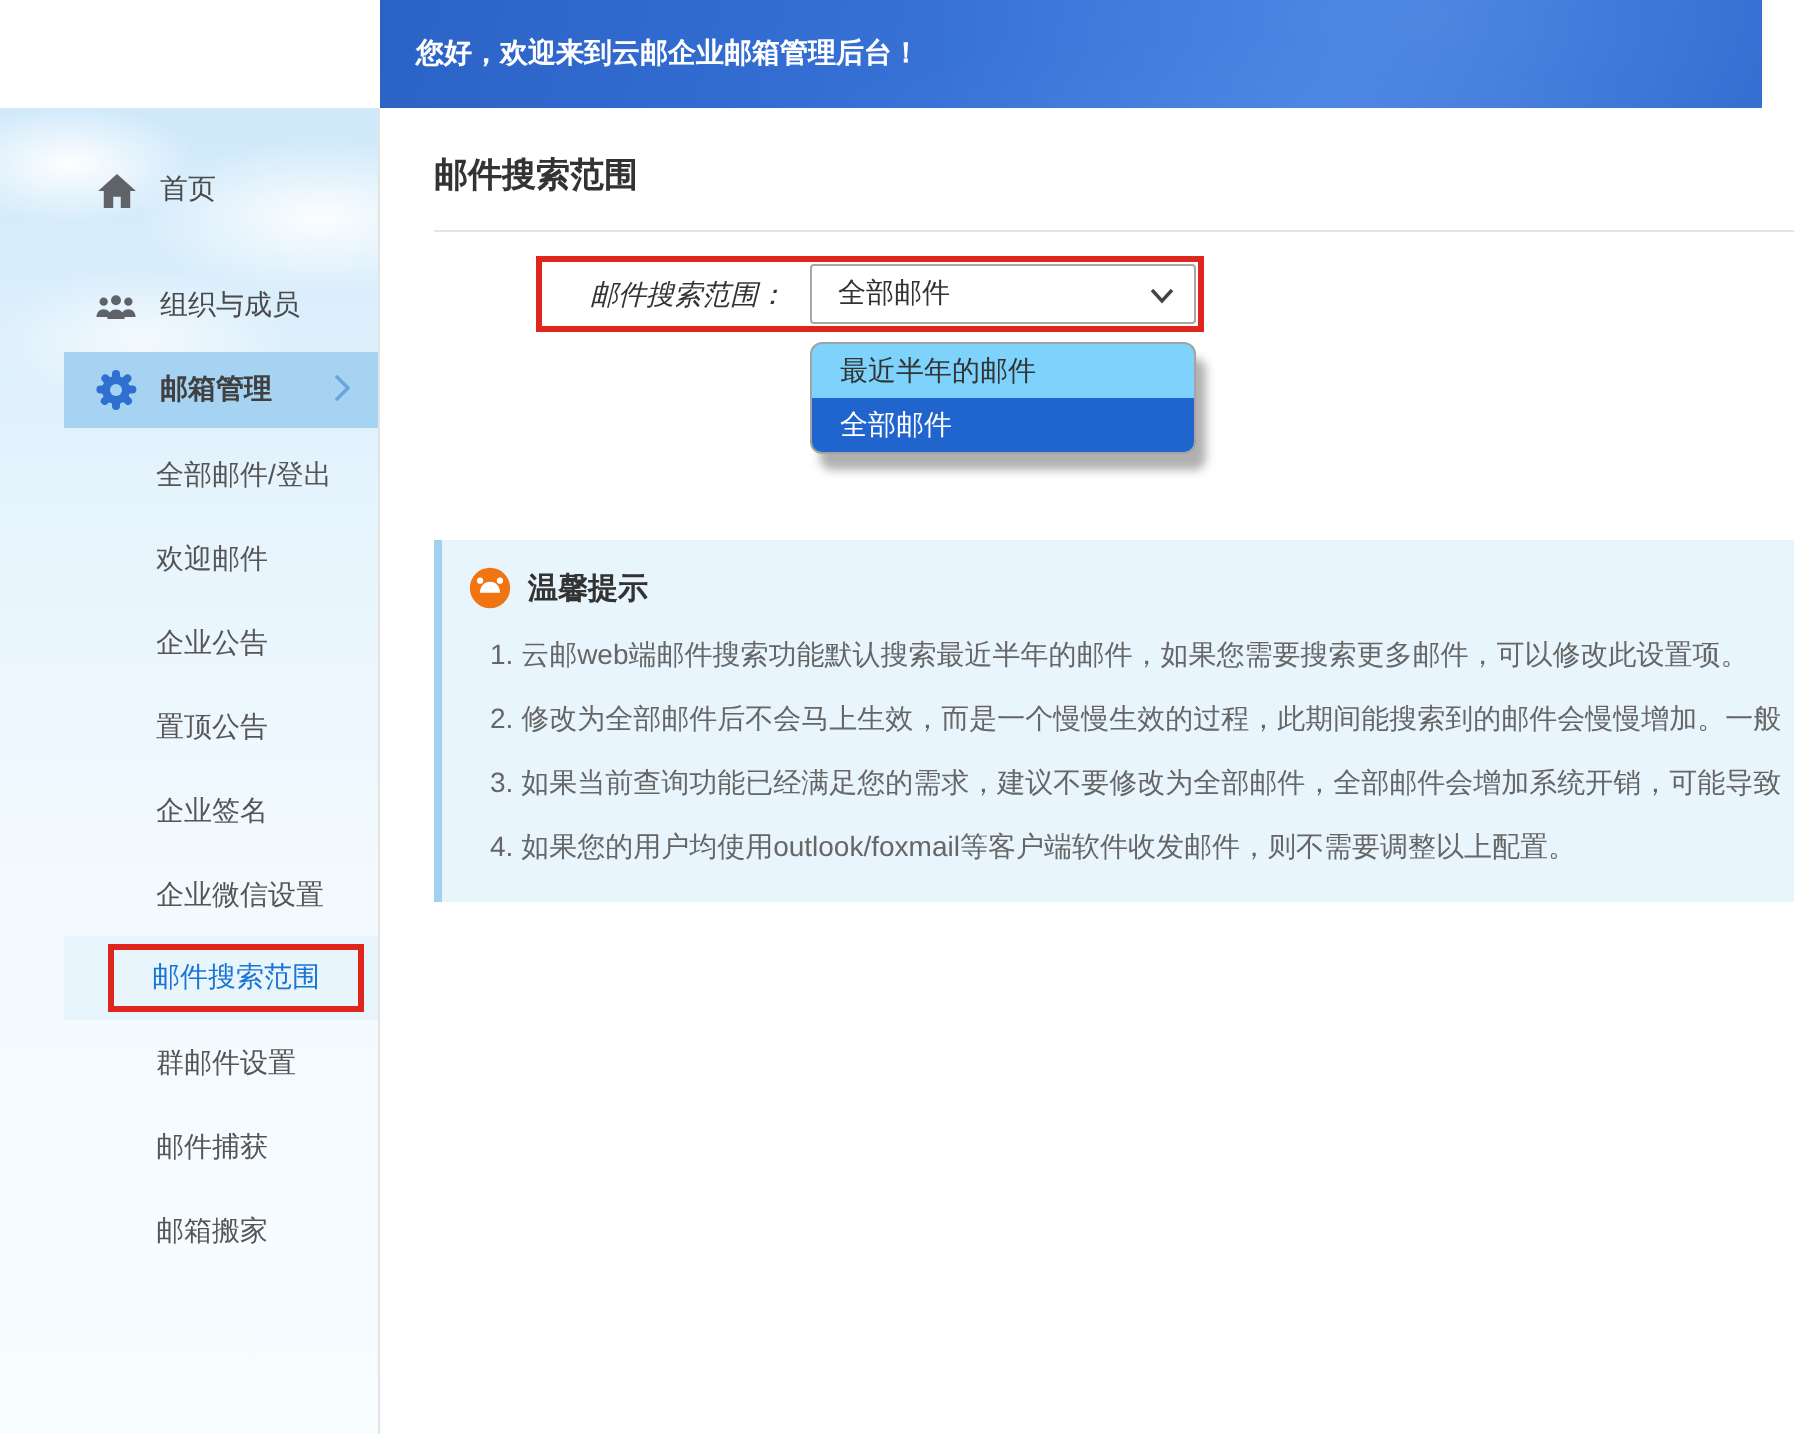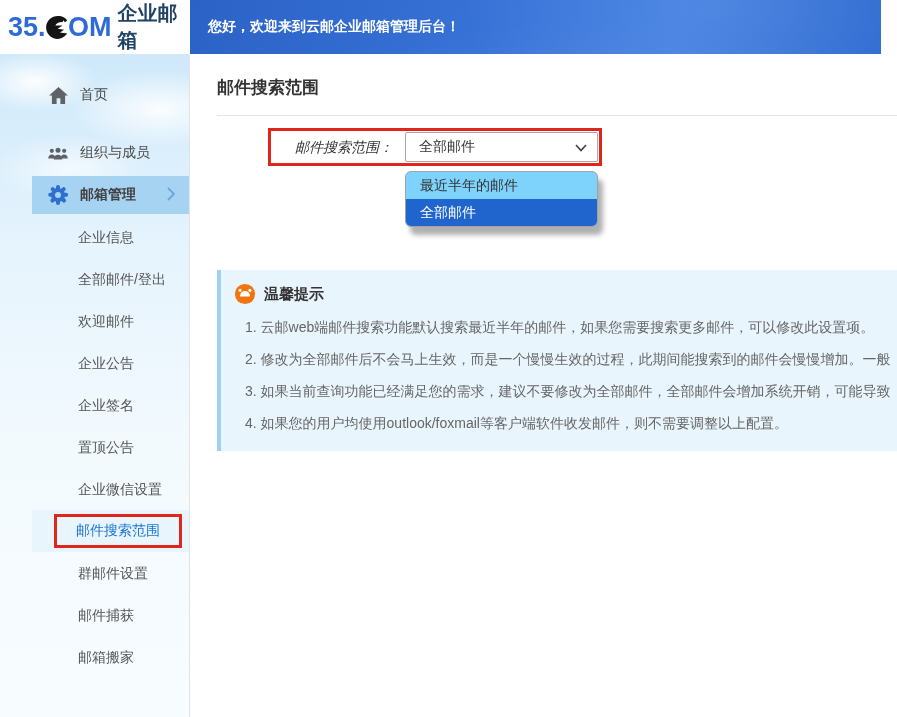--- a/index.html
+++ b/index.html
@@ -82,28 +82,20 @@
   .tips-head { display:flex; align-items:center; margin-left:13px; font-size:15px;
     font-weight:bold; color:#333; }
   .tips-head .alarm { width:22px; height:22px; margin-right:8px; flex:0 0 22px; }
   .tips p { margin:14px 0 0 24px; font-size:14px; color:#666; white-space:nowrap; }
 </style>
 </head>
 <body>
 
 <div class="app">
 
-  <div class="logo-block">
-    <span class="logo-num">35.</span>
-    <svg class="logo-dragon" viewBox="0 0 32 32">
-      <path fill="#141414" d="M29 7 C27 2 18 -1 11 2 C4 5 0 12 2 20 C4 28 13 33 21 30 C25 28.6 27.5 26.5 29 24 L19.5 22.5 L25 19 L16.5 17.5 L23 13.5 L13.5 13.5 C15 10.5 19 8.5 23 9 L24 6.5 L26 9 Z"></path>
-    </svg>
-    <span class="logo-num">OM</span>
-    <span class="logo-prod">企业邮箱</span>
-  </div>
   <div class="topbar">
     <span class="welcome">您好，欢迎来到云邮企业邮箱管理后台！</span>
   </div>
 
   <div class="sidebar">
     <div class="nav-item nav-home">
       <span class="nav-ic">
         <svg width="19" height="17" viewBox="0 0 20 18">
             <path fill="#5f6368" d="M10 0 L20 9 L17 9 L17 18 L12 18 L12 12 L8 12 L8 18 L3 18 L3 9 L0 9 Z"></path>
           </svg>
@@ -137,26 +129,25 @@
       </span>
       <span class="nav-label">邮箱管理</span>
       <span class="chev-right">
         <svg width="8" height="14" viewBox="0 0 8 14">
             <path d="M1 1 L7 7 L1 13" stroke="#6aa6dd" stroke-width="1.8" fill="none"></path>
           </svg>
       </span>
     </div>
 
     <div class="sub-list">
-      <div class="sub-item">企业信息</div>
       <div class="sub-item">全部邮件/登出</div>
       <div class="sub-item">欢迎邮件</div>
       <div class="sub-item">企业公告</div>
+      <div class="sub-item">置顶公告</div>
       <div class="sub-item">企业签名</div>
-      <div class="sub-item">置顶公告</div>
       <div class="sub-item">企业微信设置</div>
       <div class="sub-item selected">
         <span class="redbox-side">
           <span>邮件搜索范围</span>
         </span>
       </div>
       <div class="sub-item">群邮件设置</div>
       <div class="sub-item">邮件捕获</div>
       <div class="sub-item">邮箱搬家</div>
     </div>

